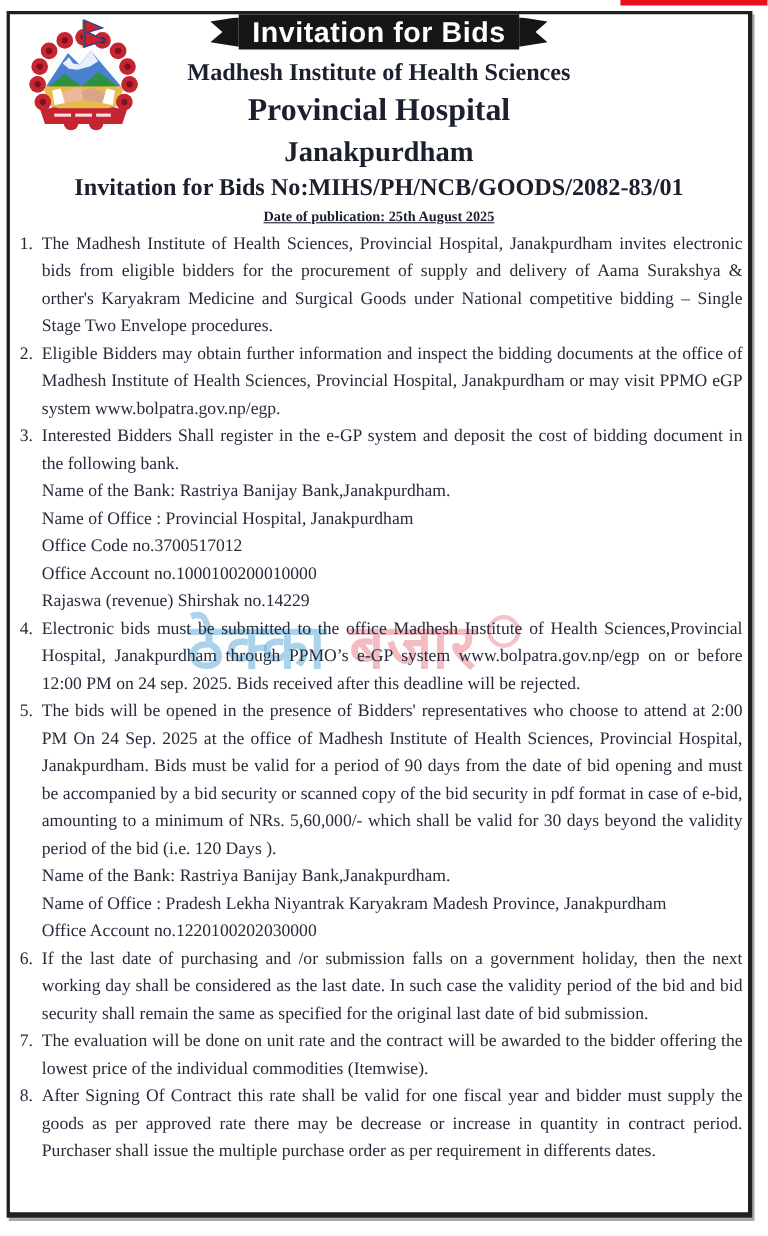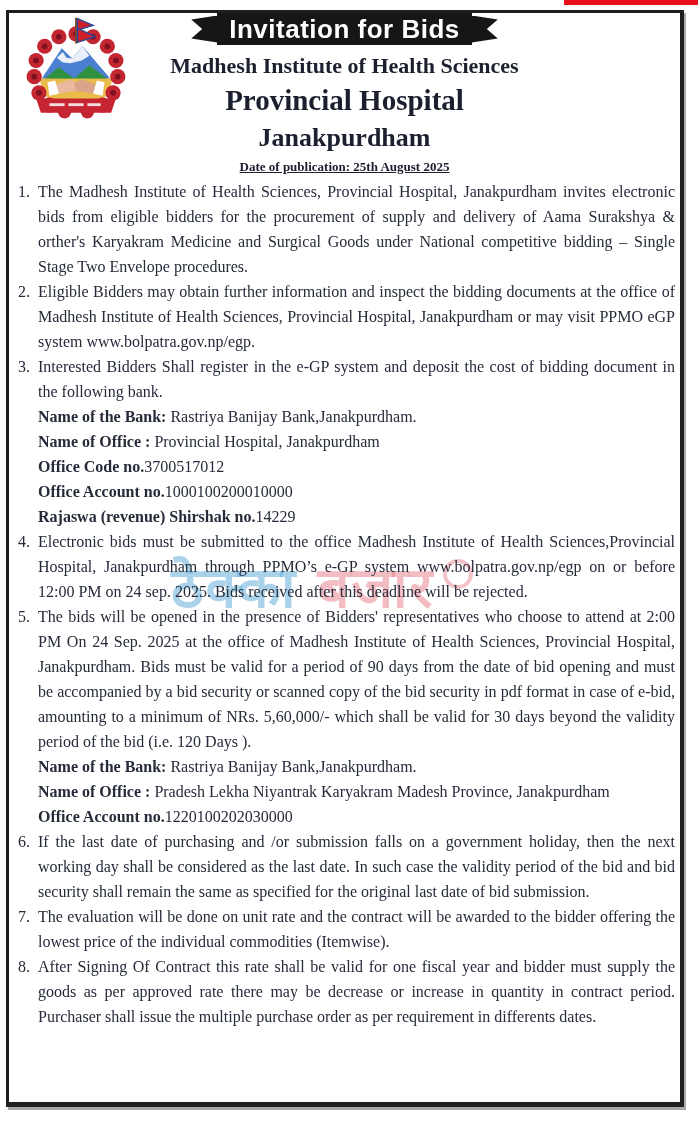--- a/index.html
+++ b/index.html
@@ -27,21 +27,21 @@
   .h-city{font-size:26px;line-height:35px;}
   .h-bidno{font-size:22px;line-height:30px;}
   .h-date{font-size:13px;line-height:23px;text-decoration:underline;}
   
   .list{margin-top:1px;padding:0 5px 0 7px;font-size:16px;line-height:25px;}
   .item{display:flex;}
   .num{flex:0 0 22px;padding-left:2px;box-sizing:border-box;}
   .ibody{flex:1;min-width:0;}
   .itext{text-align:justify;}
   .dline{font-size:16px;line-height:25px;}
-  .dline b{font-weight:bold;margin-top:28px;}
+  .dline b{font-weight:normal;margin-top:28px;}
   .subhead{font-weight:bold;text-decoration:underline;}
   
   .watermark{position:absolute;left:162px;top:540px;z-index:0;pointer-events:none;
       font-family:"Liberation Sans",sans-serif;font-weight:bold;font-size:56px;line-height:70px;
       letter-spacing:2px;white-space:nowrap;}
   .w1{color:rgba(86,168,216,0.50);}
   .w2{color:rgba(226,96,110,0.42);margin-left:20px;}
   .wreg{display:inline-block;width:22px;height:22px;border:4px solid rgba(226,96,110,0.38);
       border-radius:50%;margin-left:8px;vertical-align:18px;}
 </style>
@@ -123,20 +123,21 @@
 
       <div class="banner-row">
         <span class="wing wing-left"></span>
         <span class="banner-label">Invitation for Bids</span>
         <span class="wing wing-right"></span>
       </div>
 
       <div class="h h-org">Madhesh Institute of Health Sciences</div>
       <div class="h h-hospital">Provincial Hospital</div>
       <div class="h h-city">Janakpurdham</div>
+      <div class="h h-bidno">Invitation for Bids No:MIHS/PH/NCB/GOODS/2082-83/01</div>
       <div class="h h-date">Date of publication: 25th August 2025</div>
 
       <div class="list">
 
         <div class="item">
           <span class="num">1.</span>
           <div class="ibody">
               <div class="itext">The Madhesh Institute of Health Sciences, Provincial Hospital, Janakpurdham invites electronic bids from eligible bidders for the procurement of supply and delivery of Aama Surakshya &amp; orther's Karyakram Medicine and Surgical Goods under National competitive bidding – Single Stage Two Envelope procedures.</div>
             </div>
         </div>

